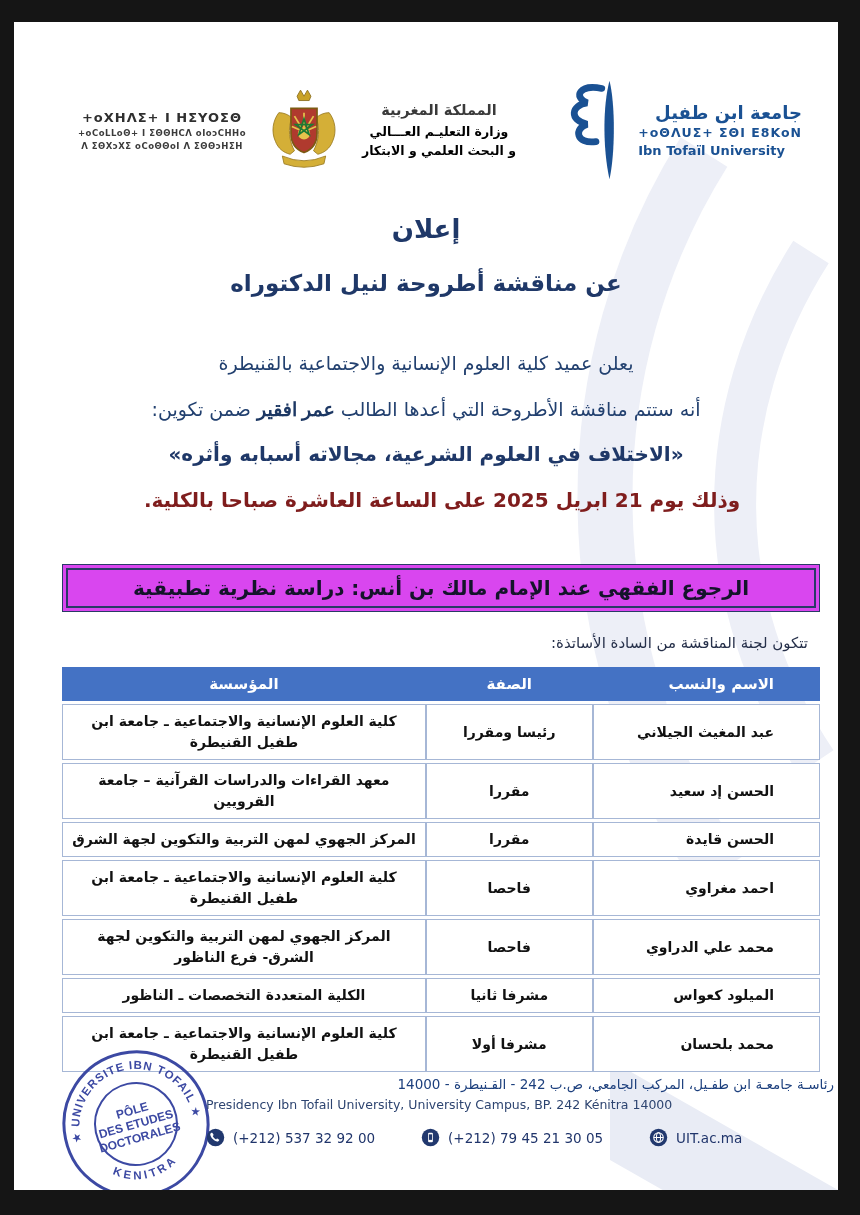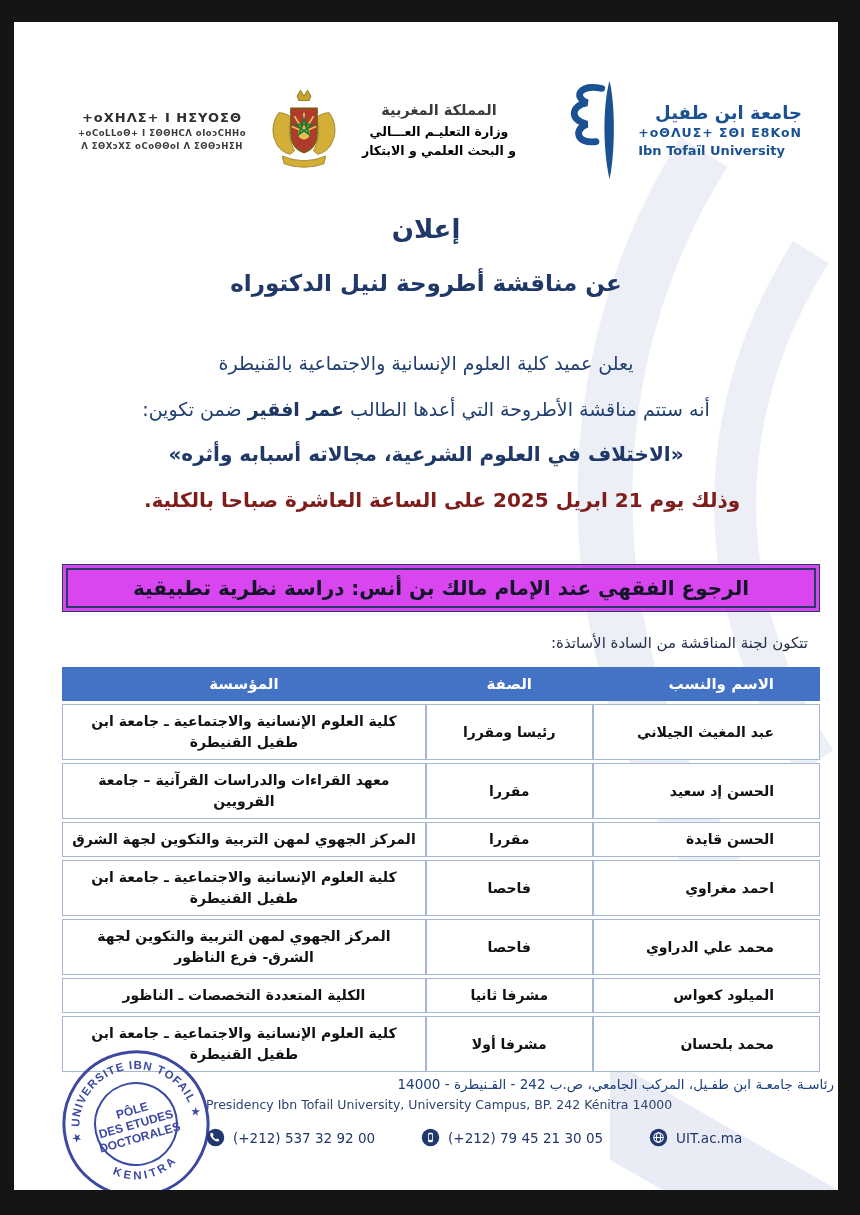--- a/index.html
+++ b/index.html
@@ -28,21 +28,21 @@
   .uni-ar{direction:rtl;font-size:18px;font-weight:bold;letter-spacing:1px;}
   .uni-tif{font-size:12.5px;font-weight:bold;letter-spacing:1px;}
   .uni-en{font-size:13px;font-weight:bold;}
 
   
   .center{left:0;width:824px;text-align:center;direction:rtl;}
   .h1{top:192px;font-size:26px;font-weight:bold;color:#1f3868;}
   .h2{top:248px;font-size:23px;font-weight:bold;color:#1f3868;}
   .p1{top:330px;font-size:19px;color:#22406f;}
   .p2{top:376px;font-size:19px;color:#22406f;}
-  .p2 b{color:#1c3763;}
+  .p2 b{color:#1c3763;font-family:Liberation Serif, serif;}
   .p3{top:420px;font-size:20px;font-weight:bold;color:#1f3868;}
   .p4{top:466px;font-size:20px;font-weight:bold;color:#7f1d1d;margin-left:16px;}
   .p5{top:537px;font-size:19px;font-weight:bold;color:#1f3868;}
 
   .thesis-box{left:48px;right:18px;top:542px;border:1px solid #2a3a66;padding:3px;background:#d946ef;}
   .thesis-inner{border:2px solid #2a3a66;padding:6px 12px;text-align:center;direction:rtl;
     font-size:20px;font-weight:bold;color:#14142a;}
 
   .committee-intro{right:30px;left:48px;top:612px;text-align:right;direction:rtl;
     font-size:15px;color:#26304a;}

